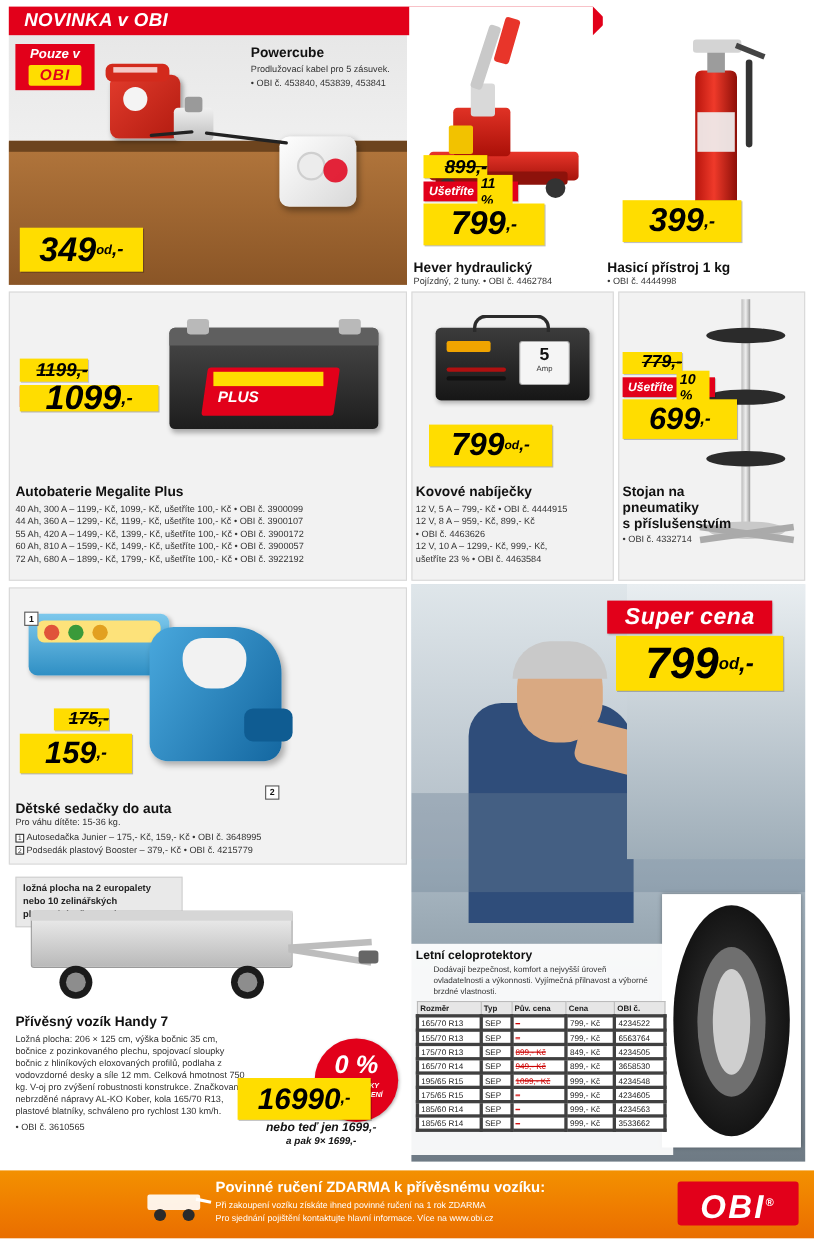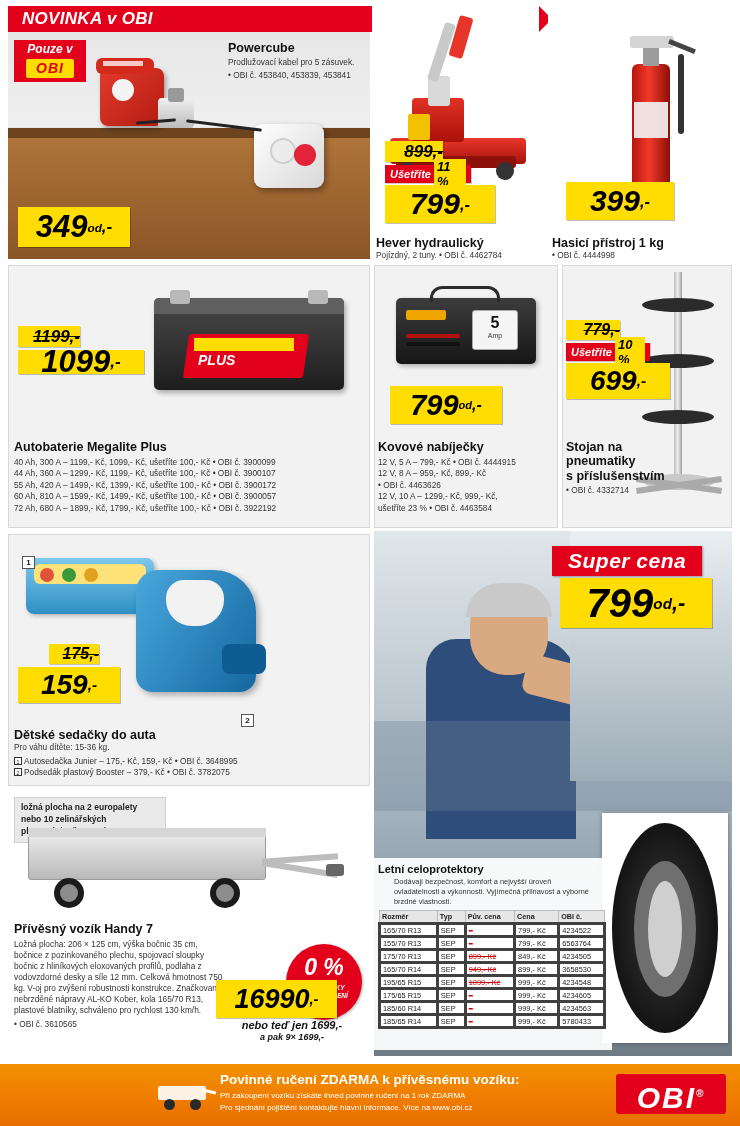--- a/index.html
+++ b/index.html
@@ -78,21 +78,21 @@
   
   .prodname { font-weight:bold; font-size:12.5px; color:#111; }
   .proddesc { font-size:8.3px; color:#333; line-height:1.32; }
   .bullets { font-size:8.3px; color:#333; line-height:1.38; }
 
   
   .footer {
     position:absolute; left:0; bottom:0; width:740px; height:62px;
     background:linear-gradient(180deg,#f39100 0%, #ef7d00 55%, #e96e00 100%);
   }
-  .footer-inner { position:relative; height:100%;margin-left:24px; }
+  .footer-inner { position:relative; height:100%; }
   .footer-title { position:absolute; left:196px; top:8px; color:#fff; font-weight:bold; font-size:13.5px; }
   .footer-text { position:absolute; left:196px; top:26px; color:#fff; font-size:8px; line-height:1.45; width:330px; }
   .obi-logo {
     position:absolute; right:14px; top:10px; width:110px; height:40px;
     background:#e2001a; color:#fff; font-style:italic; font-weight:bold;
     font-size:30px; letter-spacing:2px; text-align:center; line-height:40px;
     border-radius:3px;
   }
   .obi-logo sup { font-size:10px; vertical-align:super; }
 
@@ -328,21 +328,21 @@
   </div>
   <div class="tag" style="left:18px;top:667px;width:102px;height:36px;font-size:28px;">
     <span>159</span>
       <span class="cur">,-</span>
   </div>
   <div class="abs" style="left:14px;top:728px;width:350px;">
     <div class="prodname">Dětské sedačky do auta</div>
     <div class="proddesc">Pro váhu dítěte: 15-36 kg.</div>
     <div class="bullets" style="margin-top:3px;">
       <div><span class="sq">1</span><span>Autosedačka Junier – 175,- Kč, 159,- Kč • OBI č. 3648995</span></div>
-      <div><span class="sq">2</span><span>Podsedák plastový Booster – 379,- Kč • OBI č. 3782075</span></div>
+      <div><span class="sq">2</span><span>Podsedák plastový Booster – 379,- Kč • OBI č. 4215779</span></div>
     </div>
   </div>
 
   <div class="panel" style="left:8px;top:790px;width:362px;height:262px;background:#fff;border:none;"></div>
   <div class="greybox" style="left:14px;top:797px;width:152px;height:46px;">
     <div>ložná plocha na 2 europalety</div>
     <div>nebo 10 zelinářských</div>
     <div>plastových přepravek</div>
   </div>
   <div class="photo" style="left:14px;top:800px;width:340px;height:118px;background:transparent;">
@@ -461,21 +461,21 @@
           <td>SEP</td>
           <td class="old">–</td>
           <td>999,- Kč</td>
           <td>4234563</td>
         </tr>
         <tr>
           <td>185/65 R14</td>
           <td>SEP</td>
           <td class="old">–</td>
           <td>999,- Kč</td>
-          <td>5780433</td>
+          <td>3533662</td>
         </tr>
       </tbody>
     </table>
   </div>
 
   <div class="footer">
     <div class="footer-inner">
       <div class="abs" style="left:132px;top:16px;width:58px;height:32px;">
         <div class="abs" style="left:2px;top:6px;width:48px;height:14px;background:#fff;opacity:.9;border-radius:2px;"></div>
         <div class="abs" style="left:8px;top:19px;width:11px;height:11px;background:#2a2a2a;border-radius:50%;"></div>

